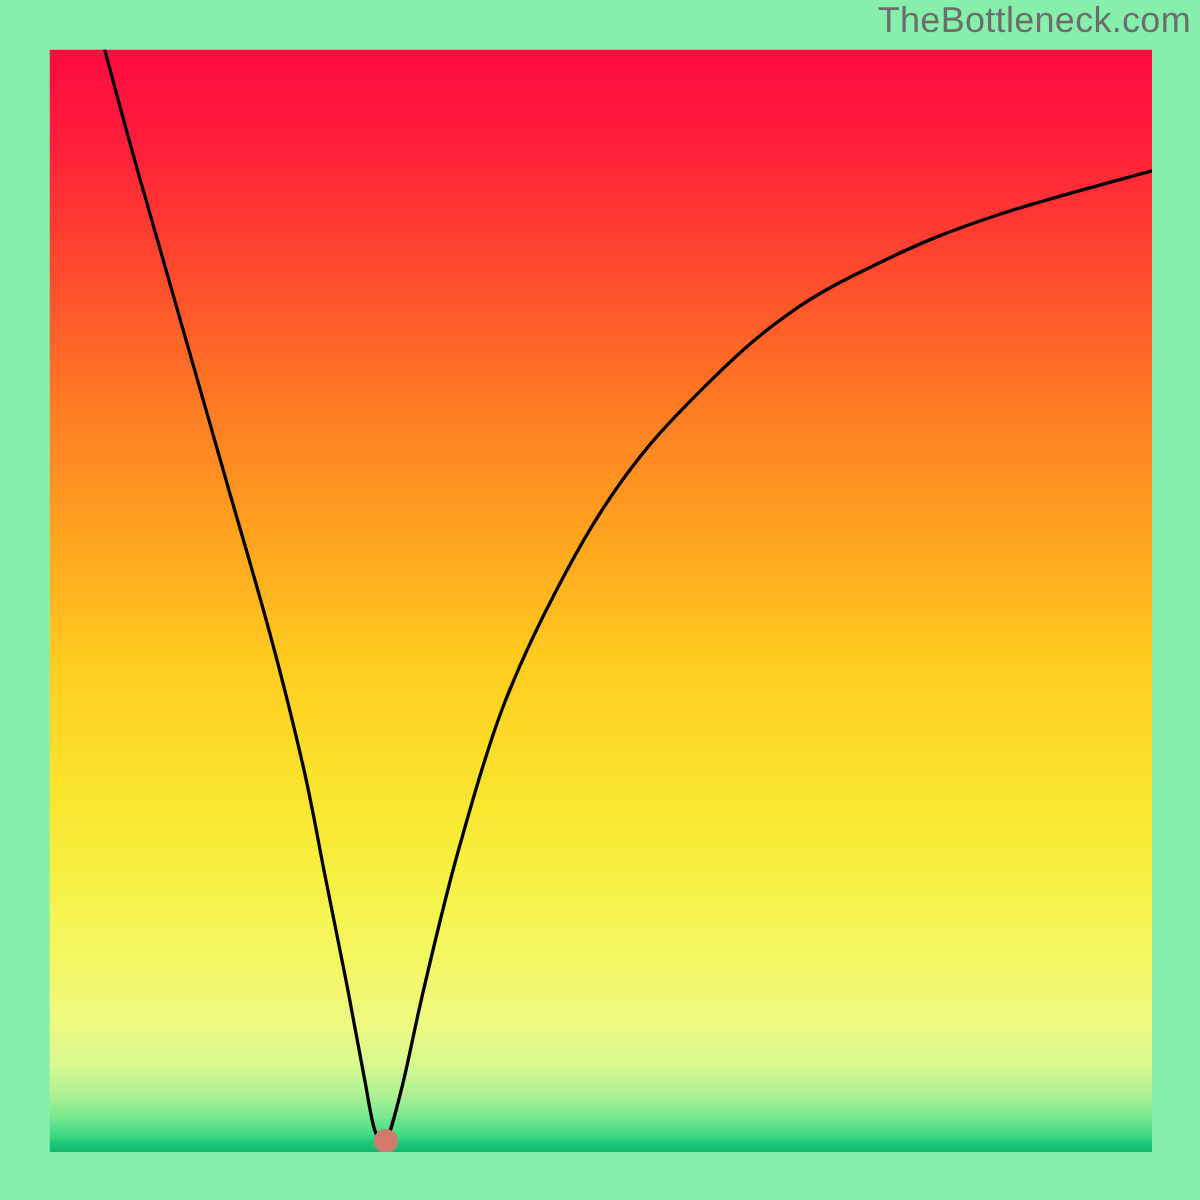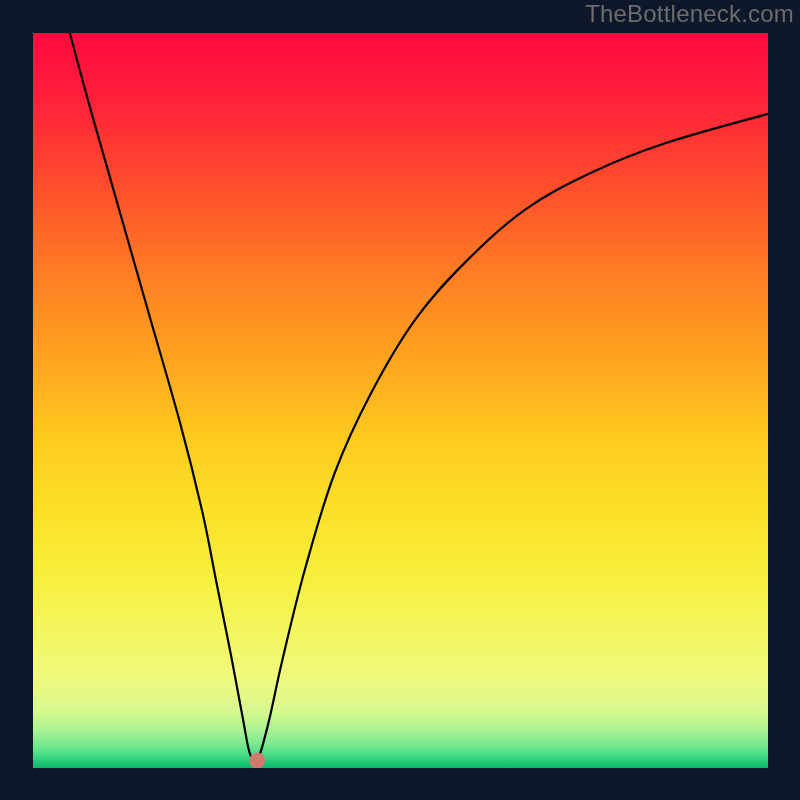--- a/index.html
+++ b/index.html
@@ -7,21 +7,21 @@
     padding: 0;
     width: 800px;
     height: 800px;
     overflow: hidden;
     font-family: Arial, Helvetica, sans-serif;
     background: #000;
   }
   .frame {
     width: 800px;
     height: 800px;
-    background: #0f172a;
+    background: #86efac;
     position: relative;
   }
   .plot-area {
     position: absolute;
     left: 33px;
     top: 33px;
     width: 735px;
     height: 735px;
     overflow: hidden;
   }

